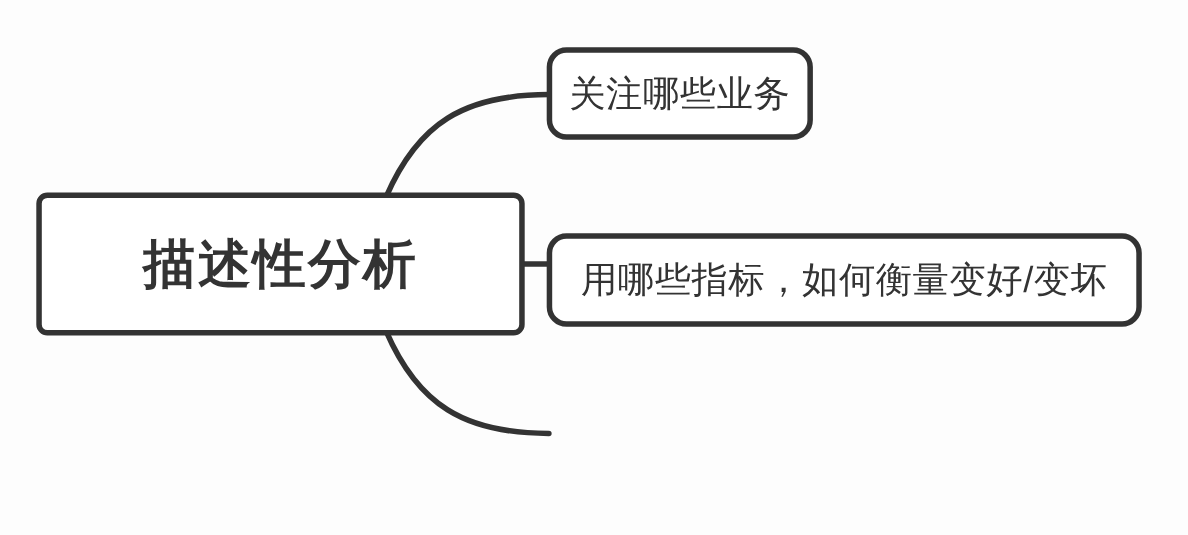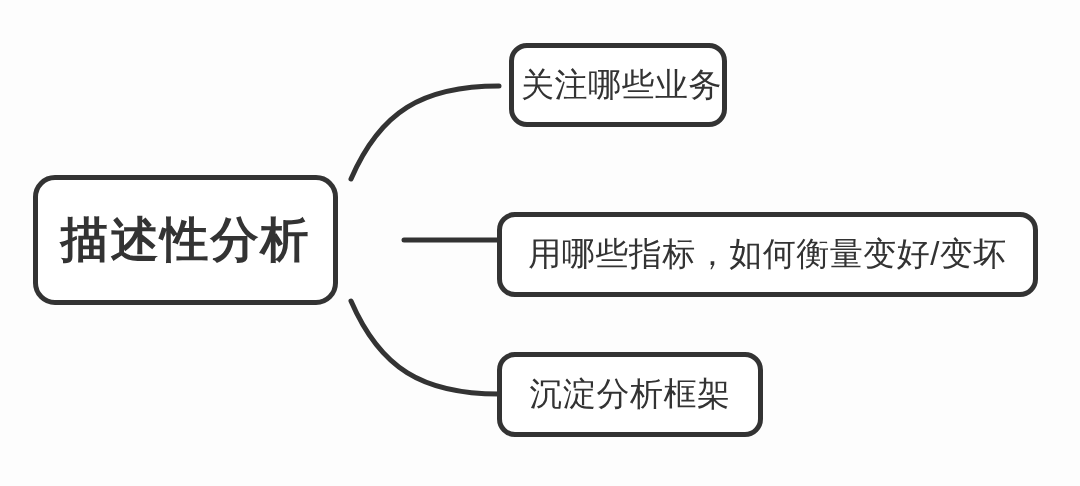--- a/index.html
+++ b/index.html
@@ -31,39 +31,38 @@
     display: flex;
     align-items: center;
     justify-content: center;
     z-index: 2;
     color: #333333;
     white-space: nowrap;
   }
   .node-root {
     left: 33px;
     top: 175px;
-    width: 305px;
+    width: 444px;
     height: 130px;
-    border-radius: 22px;
+    border-radius: 10px;
     font-size: 48px;
     font-weight: 700;
     letter-spacing: 2px;
   }
   .node-branch {
     border-radius: 18px;
     font-size: 33px;
     font-weight: 500;
     letter-spacing: 0.5px;
   }
   .node-branch-1 {
-    left: 509px;
+    left: 497px;
     top: 43px;
-    width: 218px;
+    width: 242px;
     height: 84px;
-    justify-content: flex-end;
   }
   .node-branch-2 {
     left: 497px;
     top: 198px;
     width: 541px;
     height: 85px;
     margin-top: 14px;
   }
   .node-branch-3 {
     left: 497px;
@@ -88,17 +87,14 @@
   </div>
 
   <div class="node node-branch node-branch-1">
     <span>关注哪些业务</span>
   </div>
 
   <div class="node node-branch node-branch-2">
     <span>用哪些指标，如何衡量变好/变坏</span>
   </div>
 
-  <div class="node node-branch node-branch-3">
-    <span>沉淀分析框架</span>
-  </div>
 
 </div>
 
 </body></html>

